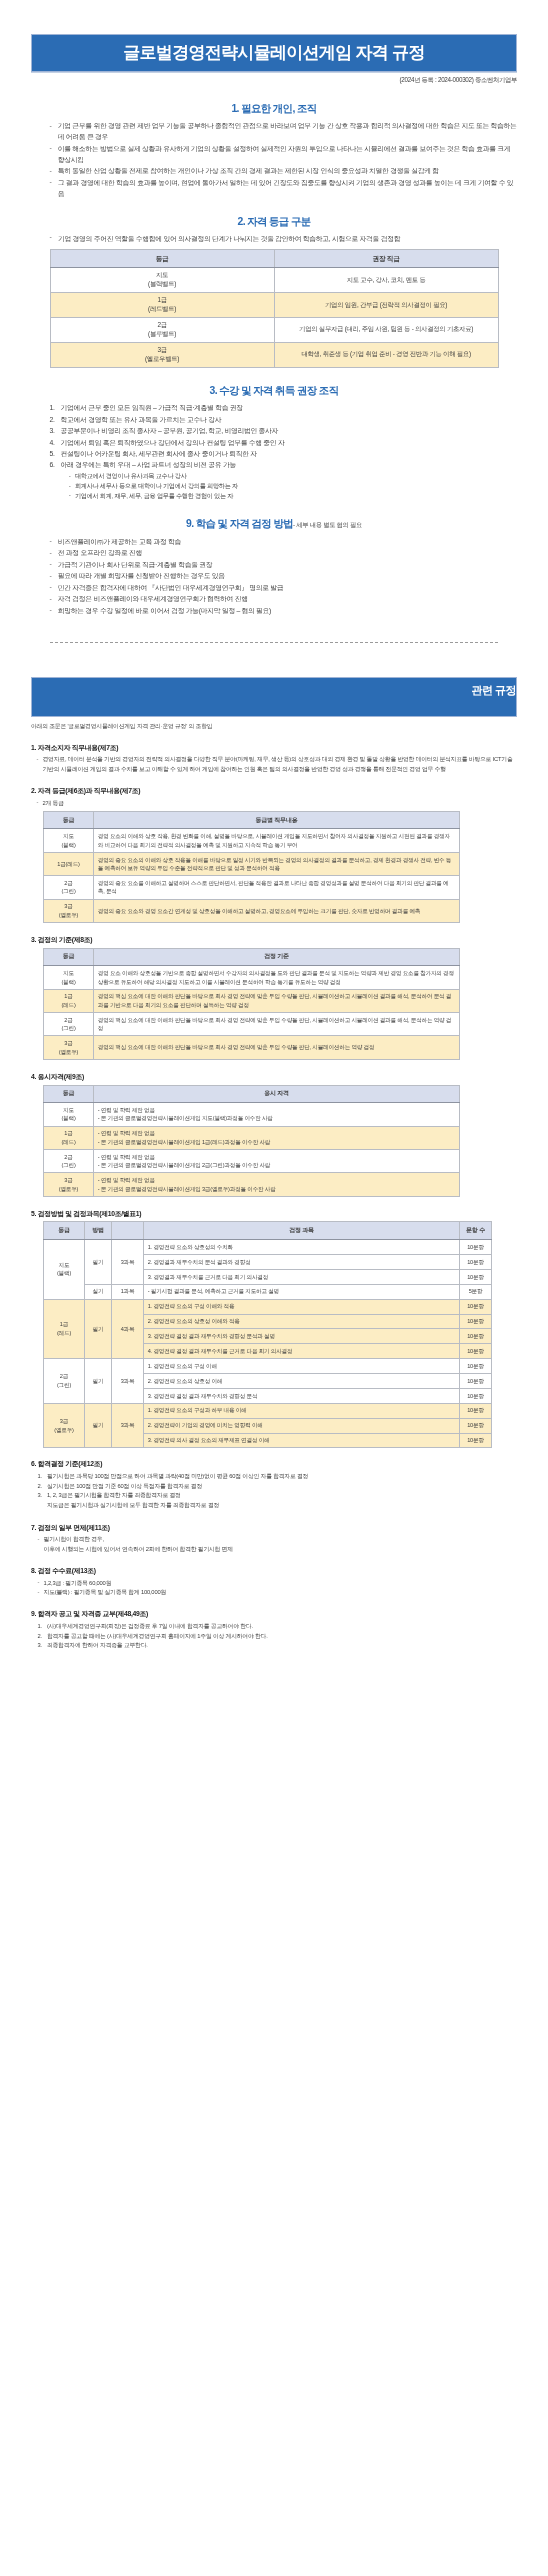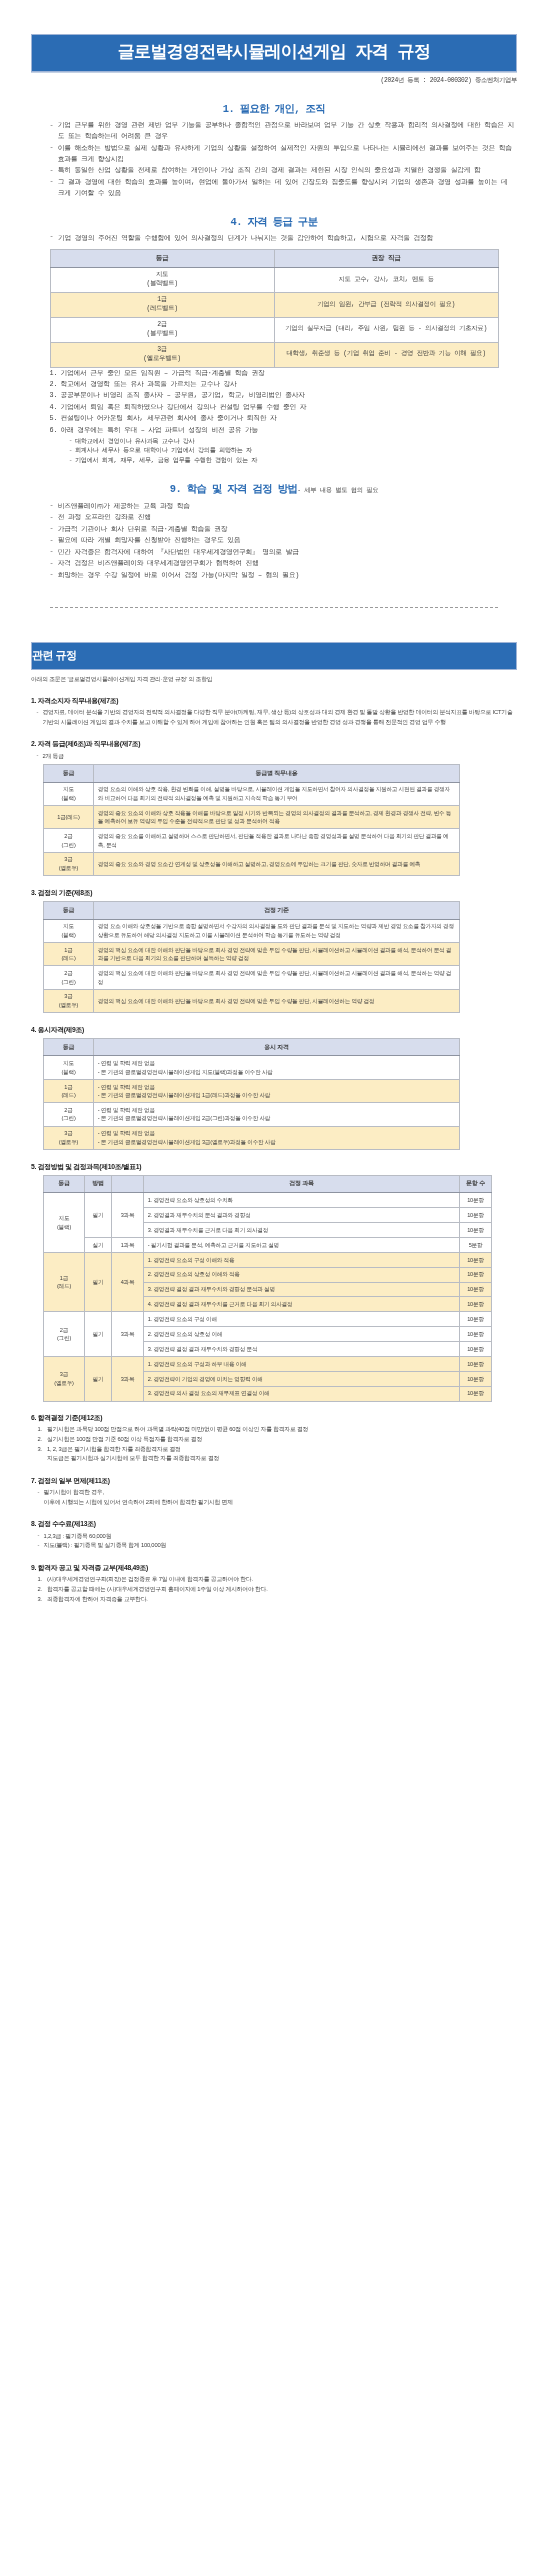--- a/index.html
+++ b/index.html
@@ -6,21 +6,21 @@
   html, body { margin:0; padding:0; }
   body {
     width:548px;
     background:#ffffff;
     font-family:"Liberation Sans","DejaVu Sans",sans-serif;
     color:#3d3d3d;
   }
   .page { width:548px; position:relative; }
 
   
-  .part1 { padding:0 31px;font-family:Liberation Mono, monospace; }
+  .part1 { padding:0 31px; }
   .spacer-top { height:34px; }
   .banner {
     background:#2b6cb4;
     border:1.1px solid #9fb4d6;
     color:#ffffff;
     text-align:center;
     font-size:17px;
     font-weight:bold;
     letter-spacing:-0.7px;
     padding:7.7px 0 8.8px;
@@ -123,25 +123,25 @@
     margin:26px 18.6px 0 18.6px;
     height:0;
   }
 
   
   .part2 { padding:0 31px 33px; }
   .banner2 {
     background:#2b6cb4;
     border:1.1px solid #9fb4d6;
     color:#ffffff;
-    text-align:left;
+    text-align:right;
     font-size:11px;
     font-weight:bold;
     letter-spacing:-0.5px;
-    padding:5px 0 6px;
+    padding:5px 0 18px;
   }
   .note {
     font-size:5.8px;
     letter-spacing:-0.2px;
     margin-top:5px;
     color:#3d3d3d;
   }
   .sec2-h {
     font-size:6.8px;
     font-weight:bold;
@@ -217,21 +217,21 @@
     <div class="banner-sub">(2024년 등록 : 2024-000302) 중소벤처기업부</div>
 
     <div class="sec-h">1. 필요한 개인, 조직</div>
     <ul class="dash">
       <li>기업 근무를 위한 경영 관련 제반 업무 기능을 공부하나 종합적인 관점으로 바라보며 업무 기능 간 상호 작용과 합리적 의사결정에 대한 학습은 지도 또는 학습하는데 어려움 큰 경우</li>
       <li>이를 해소하는 방법으로 실제 상황과 유사하게 기업의 상황을 설정하여 실제적인 자원의 투입으로 나타나는 시뮬리에션 결과를 보여주는 것은 학습 효과를 크게 향상시킴</li>
       <li>특히 동일한 산업 상황을 전제로 참여하는 개인이나 가상 조직 간의 경제 결과는 제한된 시장 인식의 중요성과 치열한 경쟁을 실감케 함</li>
       <li>그 결과 경영에 대한 학습의 효과를 높이며, 현업에 돌아가서 일하는 데 있어 긴장도와 집중도를 향상시켜 기업의 생존과 경영 성과를 높이는 데 크게 기여할 수 있음</li>
     </ul>
 
-    <div class="sec-h">4. 자격 등급 구분</div>
+    <div class="sec-h">2. 자격 등급 구분</div>
     <div class="lead-dash">기업 경영의 주어진 역할을 수행함에 있어 의사결정의 단계가 나눠지는 것을 감안하여 학습하고, 시험으로 자격을 검정함</div>
     <table class="t1">
       <thead>
         <tr>
           <th>등급</th>
           <th>권장 직급</th>
         </tr>
       </thead>
       <tbody>
           <tr>
@@ -246,20 +246,21 @@
             <td class="grade">2급<br>(블루벨트)</td>
             <td>기업의 실무자급 (대리, 주임 사원, 팀원 등 - 의사결정의 기초자료)</td>
           </tr>
           <tr class="hi">
             <td class="grade">3급<br>(옐로우벨트)</td>
             <td>대학생, 취준생 등 (기업 취업 준비 - 경영 전반과 기능 이해 필요)</td>
           </tr>
         </tbody>
     </table>
 
+    <div class="sec-h">3. 수강 및 자격 취득 권장 조직</div>
     <ol class="num">
       <li>기업에서 근무 중인 모든 임직원 – 가급적 직급·계층별 학습 권장</li>
       <li>학교에서 경영학 또는 유사 과목을 가르치는 교수나 강사</li>
       <li>공공부문이나 비영리 조직 종사자 – 공무원, 공기업, 학교, 비영리법인 종사자</li>
       <li>기업에서 퇴임 혹은 퇴직하였으나 강단에서 강의나 컨설팅 업무를 수행 중인 자</li>
       <li>컨설팅이나 어카운팅 회사, 세무관련 회사에 종사 중이거나 퇴직한 자</li>
       <li>
         <span>아래 경우에는 특히 우대 – 사업 파트너 성장의 비전 공유 가능</span>
         <ul class="subdash">
           <li>대학교에서 경영이나 유사과목 교수나 강사</li>

